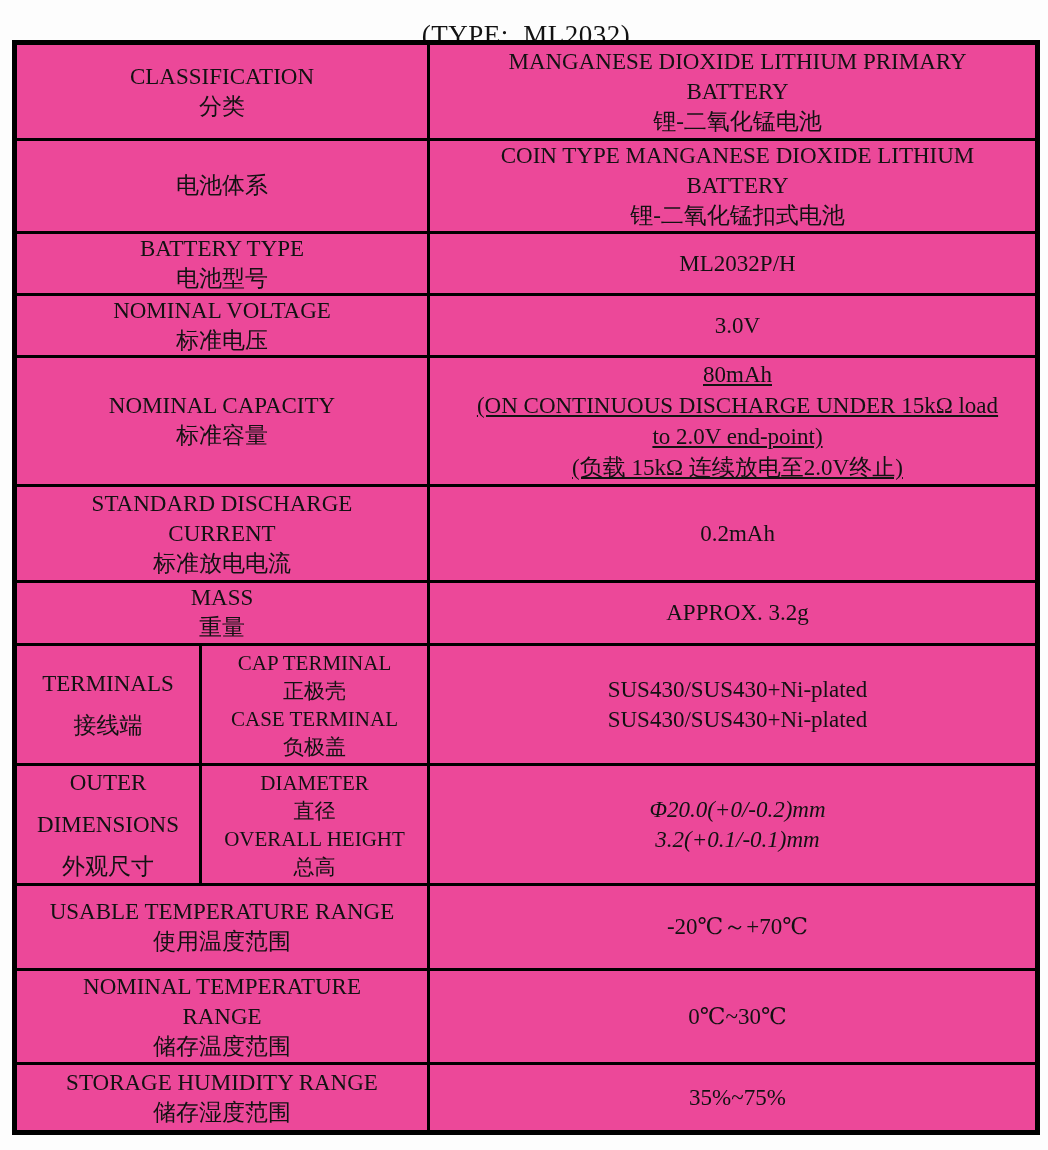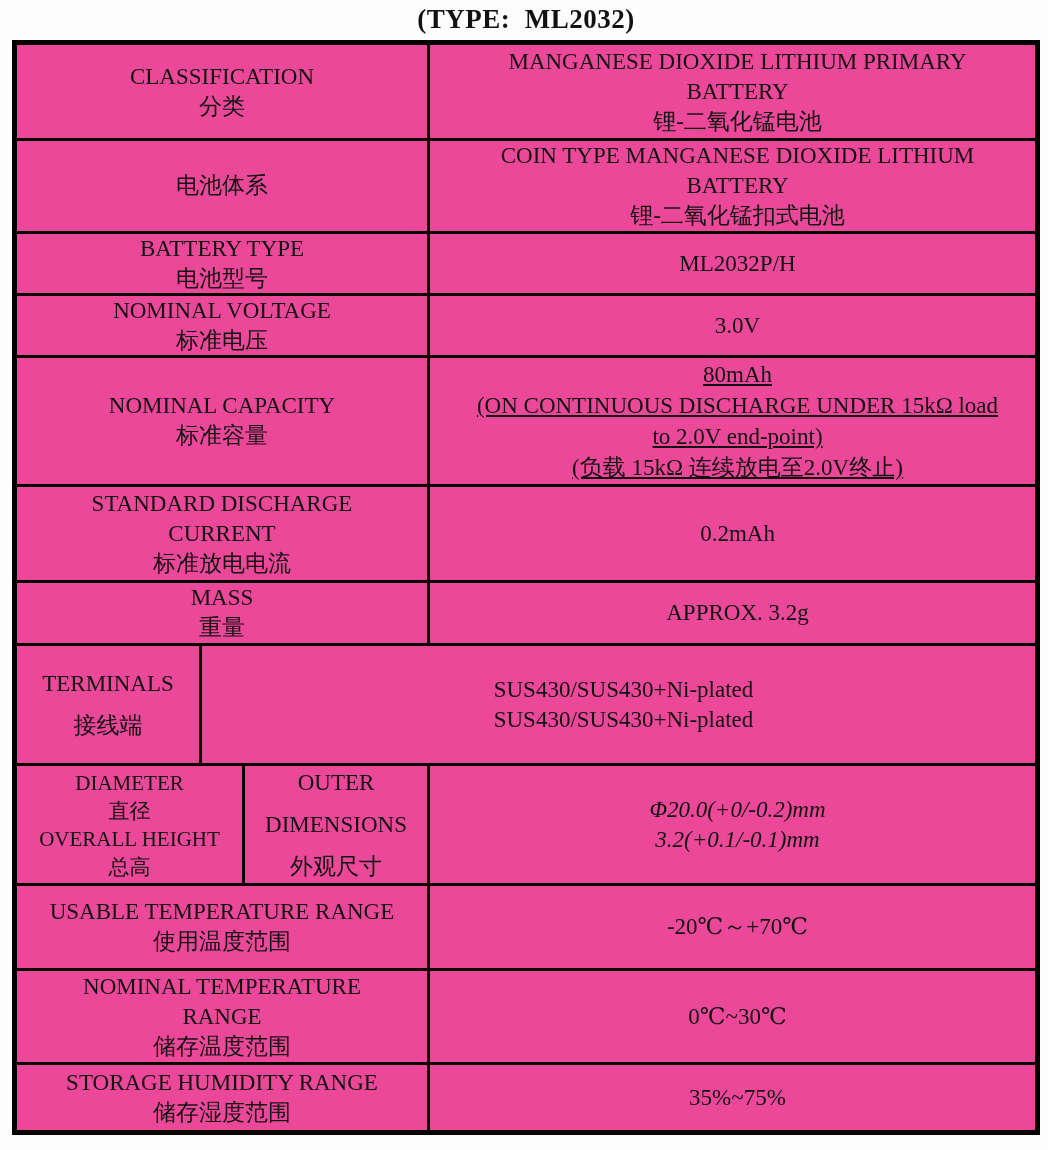--- a/index.html
+++ b/index.html
@@ -4,22 +4,22 @@
 <style>
   html,body{margin:0;padding:0;}
   body{
     width:1048px;height:1150px;
     background:#fdfdfd;
     color:#121212;
     font-family:"Liberation Serif","DejaVu Serif",serif;
   }
   .page{position:relative;width:1048px;height:1150px;overflow:hidden;}
   .doc-title{
-    position:absolute;top:4px;left:12px;width:1028px;
-    text-align:center;font-weight:bold;font-size:27px;
+    position:absolute;top:20px;left:12px;width:1028px;
+    text-align:center;font-weight:normal;font-size:27px;
     white-space:pre;letter-spacing:.5px;
   }
   .spec-table{
     position:absolute;top:40px;left:12px;width:1028px;
     border:5px solid #000;box-sizing:border-box;background:#ec4899;
   }
   .row{display:flex;border-bottom:3px solid #000;box-sizing:content-box;}
   .row:last-child{border-bottom:none;}
   .cell{
     display:flex;flex-direction:column;justify-content:center;align-items:center;
@@ -121,37 +121,43 @@
       <div class="cell value-cell">
         <div class="line">APPROX. 3.2g</div>
       </div>
     </div>
 
     <div class="row r8">
       <div class="cell label-cell-narrow">
         <div class="line">TERMINALS</div>
         <div class="line">接线端</div>
       </div>
+      <div class="cell sub-cell">
+        <div class="line">CAP TERMINAL</div>
+        <div class="line">正极壳</div>
+        <div class="line">CASE TERMINAL</div>
+        <div class="line">负极盖</div>
+      </div>
       <div class="cell value-cell">
         <div class="line">SUS430/SUS430+Ni-plated</div>
         <div class="line">SUS430/SUS430+Ni-plated</div>
       </div>
     </div>
 
     <div class="row r9">
+      <div class="cell label-cell-narrow">
+        <div class="line">OUTER</div>
+        <div class="line">DIMENSIONS</div>
+        <div class="line">外观尺寸</div>
+      </div>
       <div class="cell sub-cell">
         <div class="line">DIAMETER</div>
         <div class="line">直径</div>
         <div class="line">OVERALL HEIGHT</div>
         <div class="line">总高</div>
-      </div>
-      <div class="cell label-cell-narrow">
-        <div class="line">OUTER</div>
-        <div class="line">DIMENSIONS</div>
-        <div class="line">外观尺寸</div>
       </div>
       <div class="cell value-cell italic">
         <div class="line">Φ20.0(+0/-0.2)mm</div>
         <div class="line">3.2(+0.1/-0.1)mm</div>
       </div>
     </div>
 
     <div class="row r10">
       <div class="cell label-cell">
         <div class="line">USABLE TEMPERATURE RANGE</div>

